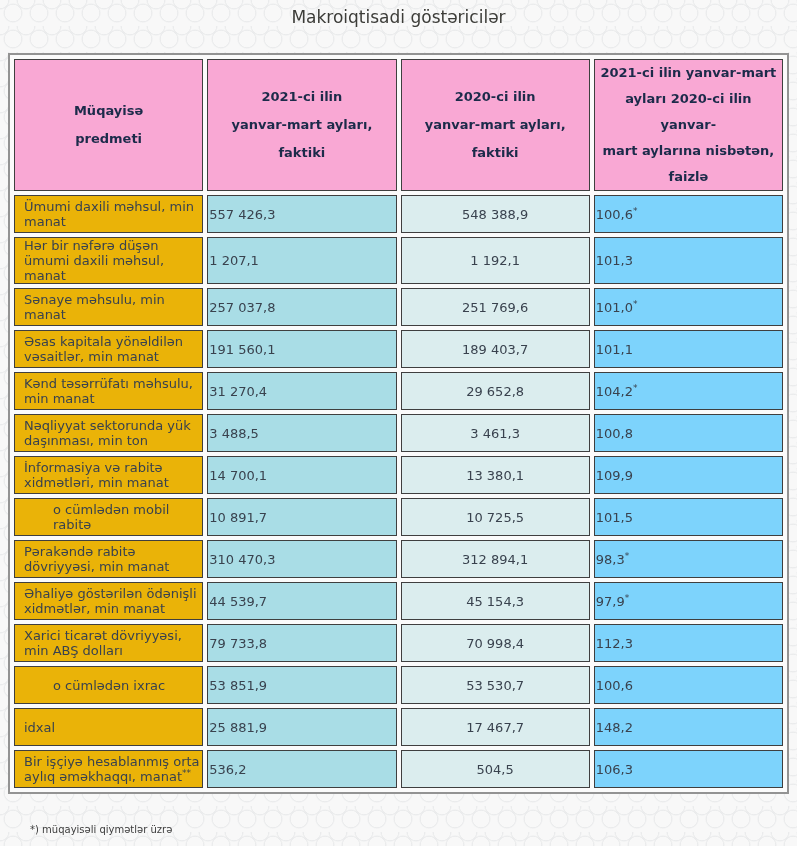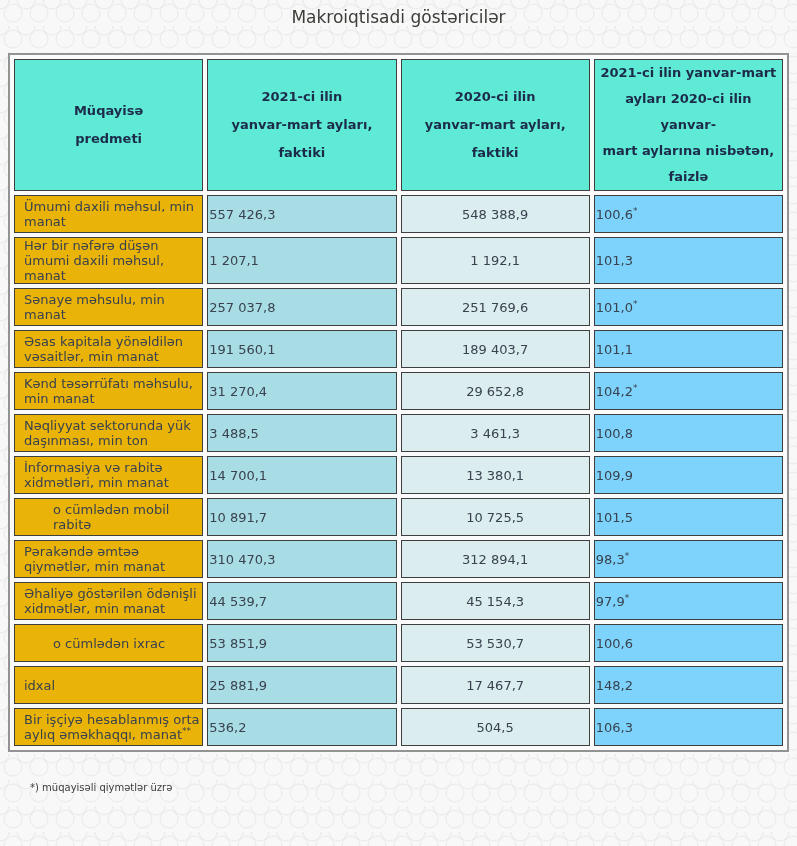--- a/index.html
+++ b/index.html
@@ -28,21 +28,21 @@
     table-layout:fixed;
     width:781px;
   }
   th,td{
     border:1px solid #3f3f3f;
     font-size:13px;
     vertical-align:middle;
     overflow:hidden;
   }
   th{
-    background:#5eead4;
+    background:#f9a8d4;
     color:#1c2b4a;
     font-weight:bold;
     white-space:pre-line;
     line-height:2.15;
     height:103px;
     padding:0 4px;
   }
   th.h-pct{line-height:2.0;}
   td{height:34px;color:#39424e;}
   .col-label{width:296px;background:#eab308;text-align:left;padding:0 0 0 9px;}
@@ -119,30 +119,36 @@
         <td class="col-2020">13 380,1</td>
         <td class="col-pct">109,9</td>
       </tr>
       <tr>
         <td class="col-label indent">o cümlədən mobil rabitə</td>
         <td class="col-2021">10 891,7</td>
         <td class="col-2020">10 725,5</td>
         <td class="col-pct">101,5</td>
       </tr>
       <tr>
-        <td class="col-label">Pərakəndə əmtəə qiymətlər, min manat</td>
+        <td class="col-label">Pərakəndə rabitə dövriyyəsi, min manat</td>
         <td class="col-2021">310 470,3</td>
         <td class="col-2020">312 894,1</td>
         <td class="col-pct">98,3<sup>*</sup></td>
       </tr>
       <tr>
         <td class="col-label">Əhaliyə göstərilən ödənişli xidmətlər, min manat</td>
         <td class="col-2021">44 539,7</td>
         <td class="col-2020">45 154,3</td>
         <td class="col-pct">97,9<sup>*</sup></td>
+      </tr>
+      <tr>
+        <td class="col-label">Xarici ticarət dövriyyəsi, min ABŞ dolları</td>
+        <td class="col-2021">79 733,8</td>
+        <td class="col-2020">70 998,4</td>
+        <td class="col-pct">112,3</td>
       </tr>
       <tr>
         <td class="col-label indent">o cümlədən ixrac</td>
         <td class="col-2021">53 851,9</td>
         <td class="col-2020">53 530,7</td>
         <td class="col-pct">100,6</td>
       </tr>
       <tr>
         <td class="col-label">idxal</td>
         <td class="col-2021">25 881,9</td>

